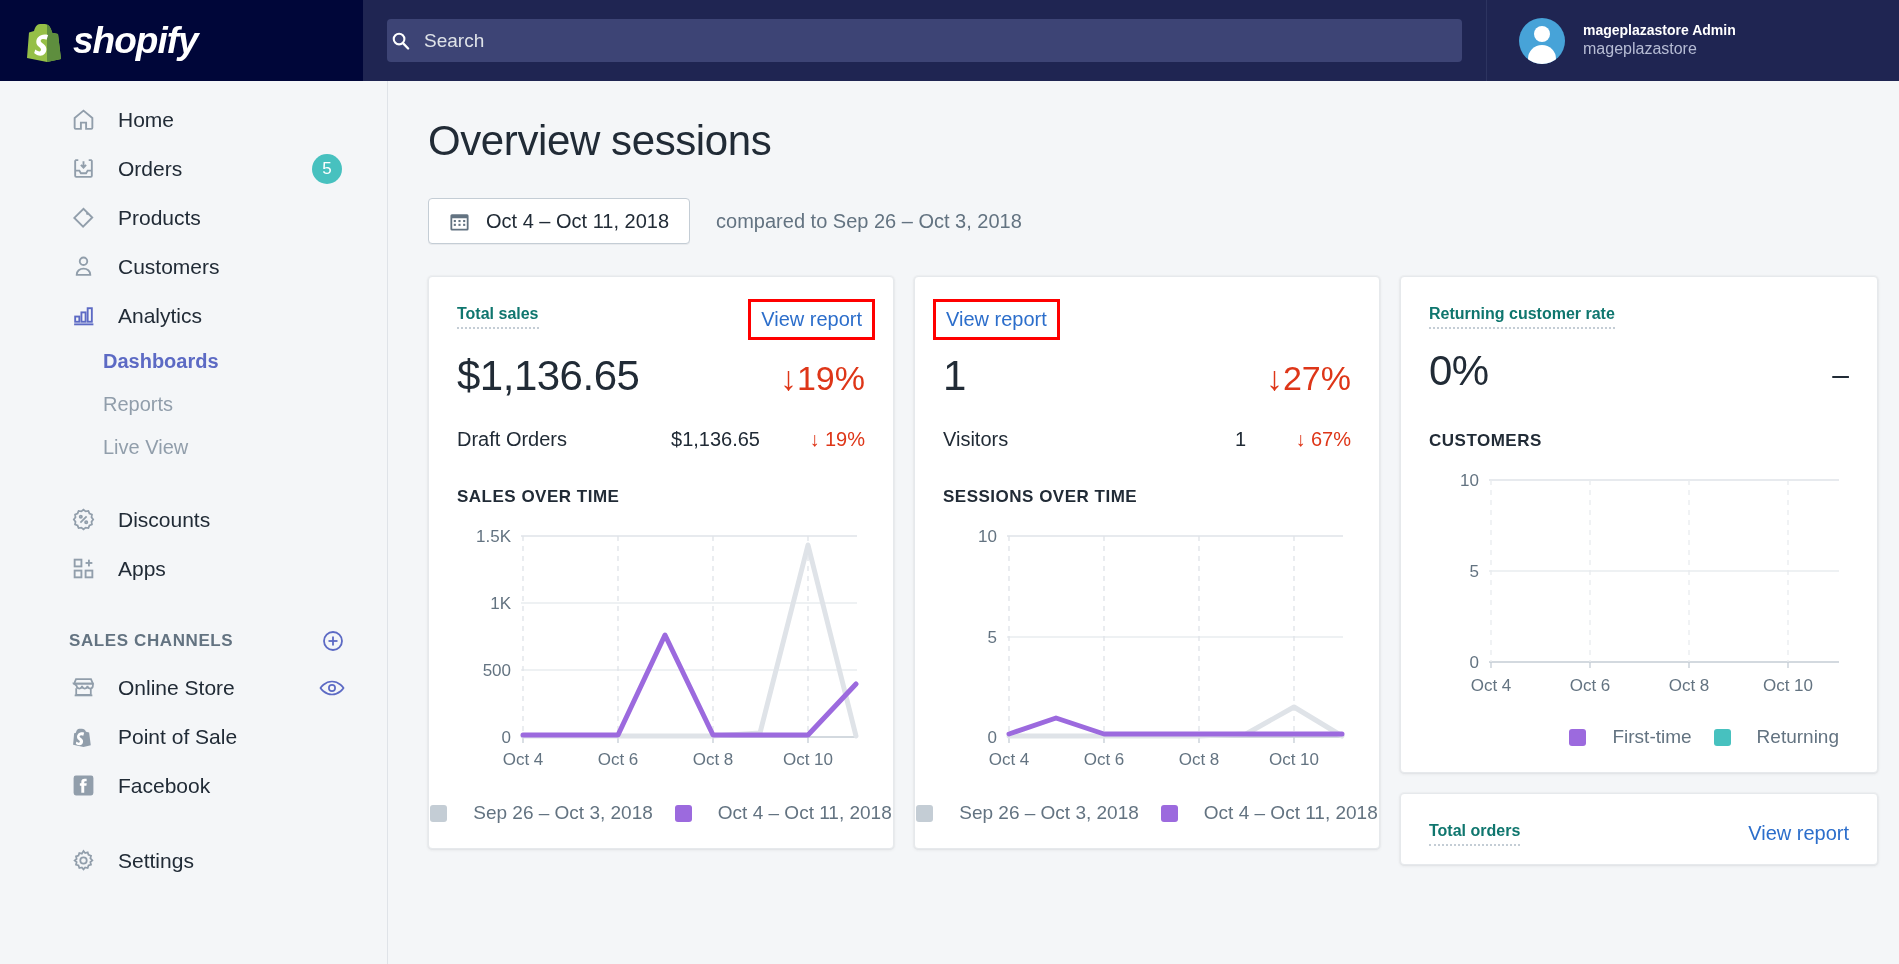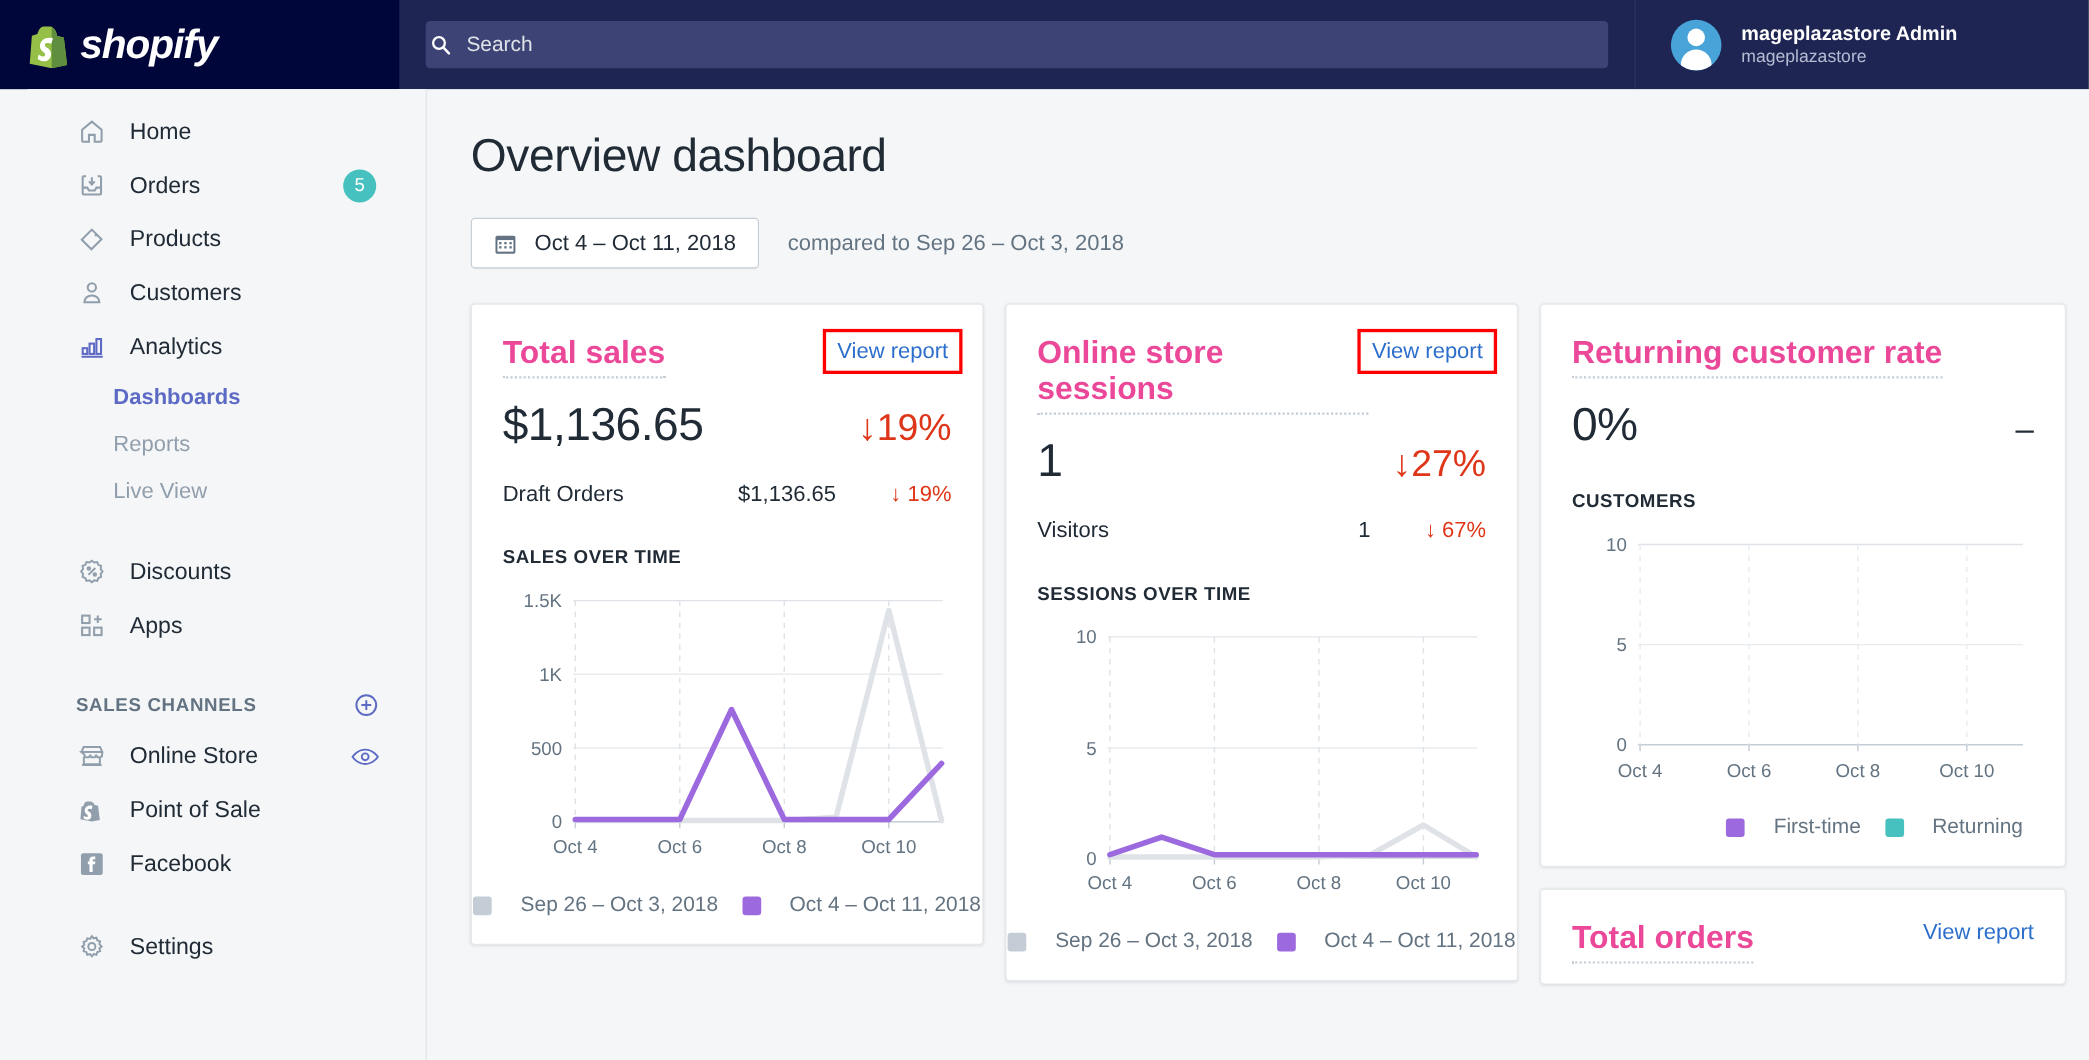--- a/index.html
+++ b/index.html
@@ -39,21 +39,21 @@
   }
   .avatar::before {
     content: ""; position: absolute; width: 16px; height: 16px; border-radius: 50%;
     background: #fff; left: 15px; top: 8px;
   }
   .avatar::after {
     content: ""; position: absolute; width: 28px; height: 19px;
     border-radius: 14px 14px 0 0; background: #fff; left: 9px; top: 27px;
   }
   .user-text { margin-left: 18px; line-height: 1.25; }
-  .user-name { color: #ffffff; font-size: 18px; font-weight: bold; }
+  .user-name { color: #ffffff; font-size: 14px; font-weight: bold; }
   .user-store { color: #b6bcd4; font-size: 16px; }
 
   
   .body { display: flex; flex: 1; min-height: 0; margin-left: 25px; }
 
   
   .sidebar {
     width: 363px; flex: 0 0 363px; background: #f4f6f8;
     border-right: 1px solid #dfe3e8; padding-top: 14px; position: relative;
   }
@@ -101,21 +101,21 @@
     background: #fff; border: 1px solid #e6e9ec; border-radius: 4px;
     box-shadow: 0 0 0 1px rgba(63,63,68,.02), 0 1px 3px rgba(63,63,68,.10);
     padding: 28px 28px 24px 28px;
   }
   .col-a { width: 466px; flex: 0 0 466px; }
   .col-b { width: 466px; flex: 0 0 466px; }
   .col-c { width: 478px; flex: 0 0 478px; }
 
   .card-head { display: flex; align-items: flex-start; justify-content: space-between; }
   .card-title {
-    font-size: 29px; font-weight: bold; color: #ec4899;
+    font-size: 16px; font-weight: bold; color: #0f766e;
     border-bottom: 2px dotted #c4cdd5; padding-bottom: 4px; cursor: help;
   }
   .view-report {
     font-size: 20px; color: #2c6ecb; cursor: pointer; white-space: nowrap;
   }
   .view-report.hl { border: 3px solid #ff0000; padding: 6px 10px; margin: -6px -10px; }
   .big-row { display: flex; align-items: baseline; justify-content: space-between; margin-top: 18px; }
   .big-val { font-size: 42px; color: #212b36; letter-spacing: -.5px; }
   .big-delta { font-size: 34px; color: #de3618; white-space: nowrap; }
   .big-delta.flat { color: #212b36; font-size: 30px; }
@@ -331,21 +331,21 @@
             <path d="M12 2.9l1.6 1.9 2.4-.6.8 2.4 2.4.8-.6 2.4L20.5 12l-1.9 1.6.6 2.4-2.4.8-.8 2.4-2.4-.6L12 20.5l-1.6-1.9-2.4.6-.8-2.4-2.4-.8.6-2.4L3.5 12l1.9-1.6-.6-2.4 2.4-.8.8-2.4 2.4.6z"></path>
             <circle cx="12" cy="12" r="3.1"></circle>
           </svg>
         </span>
         <span class="lbl">Settings</span>
       </div>
     </div>
 
     <div class="main">
 
-      <div class="page-title">Overview dashboard</div>
+      <div class="page-title">Overview sessions</div>
 
       <div class="daterow">
         <div class="date-btn">
           <span class="cal">
             <svg viewBox="0 0 22 22" width="21" height="21">
               <rect x="1.5" y="3.5" width="19" height="17" rx="1.6" fill="#637381"></rect>
               <rect x="3.4" y="7.6" width="15.2" height="11" fill="#fff"></rect>
               <g fill="#637381">
                 <rect x="5" y="9.4" width="2.2" height="2.2"></rect>
                   <rect x="9.9" y="9.4" width="2.2" height="2.2"></rect>
@@ -418,21 +418,20 @@
             </span>
             <span class="legend-item">
               <span class="swatch" style="background:#9c6ade"></span>
               <span class="legend-text">Oct 4 – Oct 11, 2018</span>
             </span>
           </div>
         </div>
 
         <div class="card col-b">
           <div class="card-head">
-            <span class="card-title">Online store sessions</span>
             <span class="view-report hl">View report</span>
           </div>
           <div class="big-row">
             <span class="big-val">1</span>
             <span class="big-delta">↓27%</span>
           </div>
           <div class="sub-row">
             <span class="s-name">Visitors</span>
             <span class="s-val">1</span>
             <span class="s-delta">↓ 67%</span>

